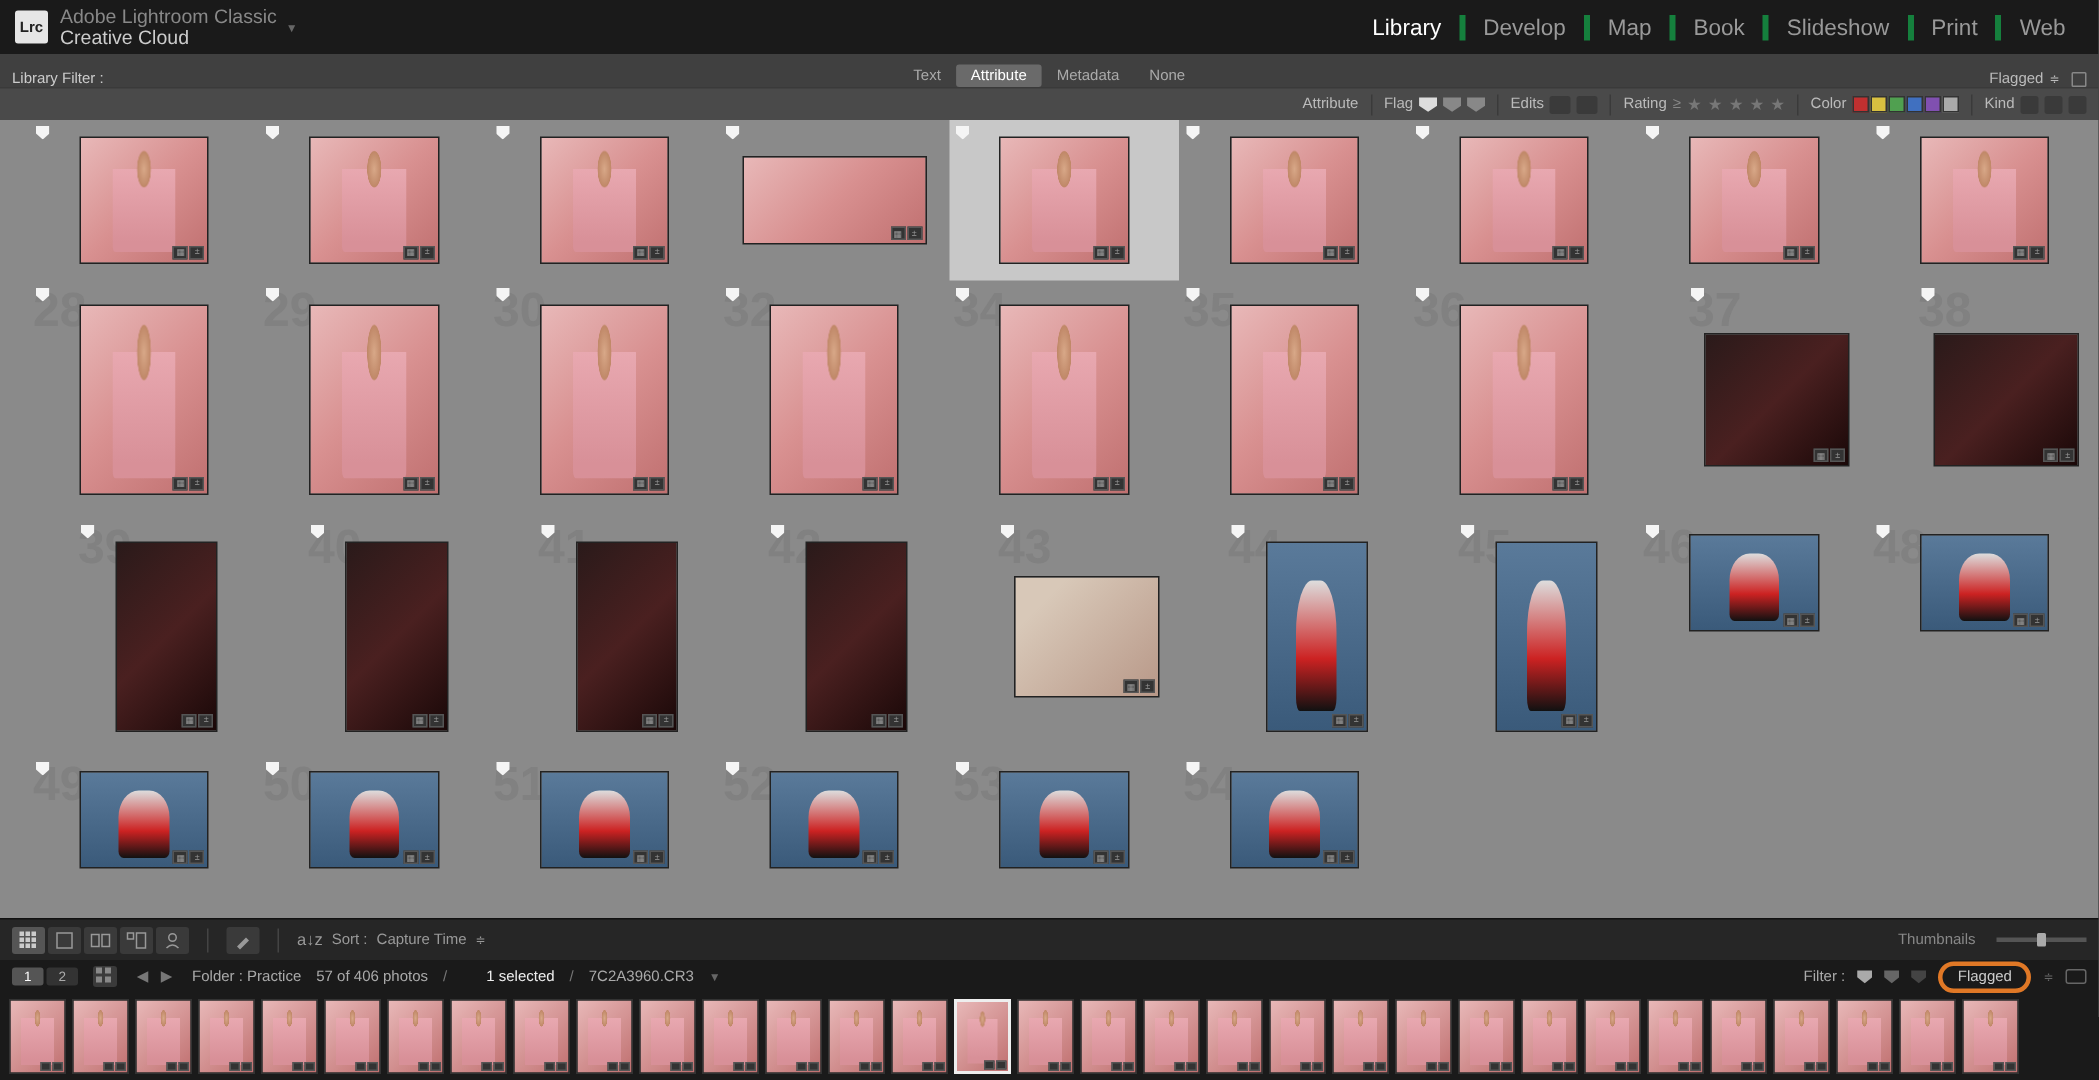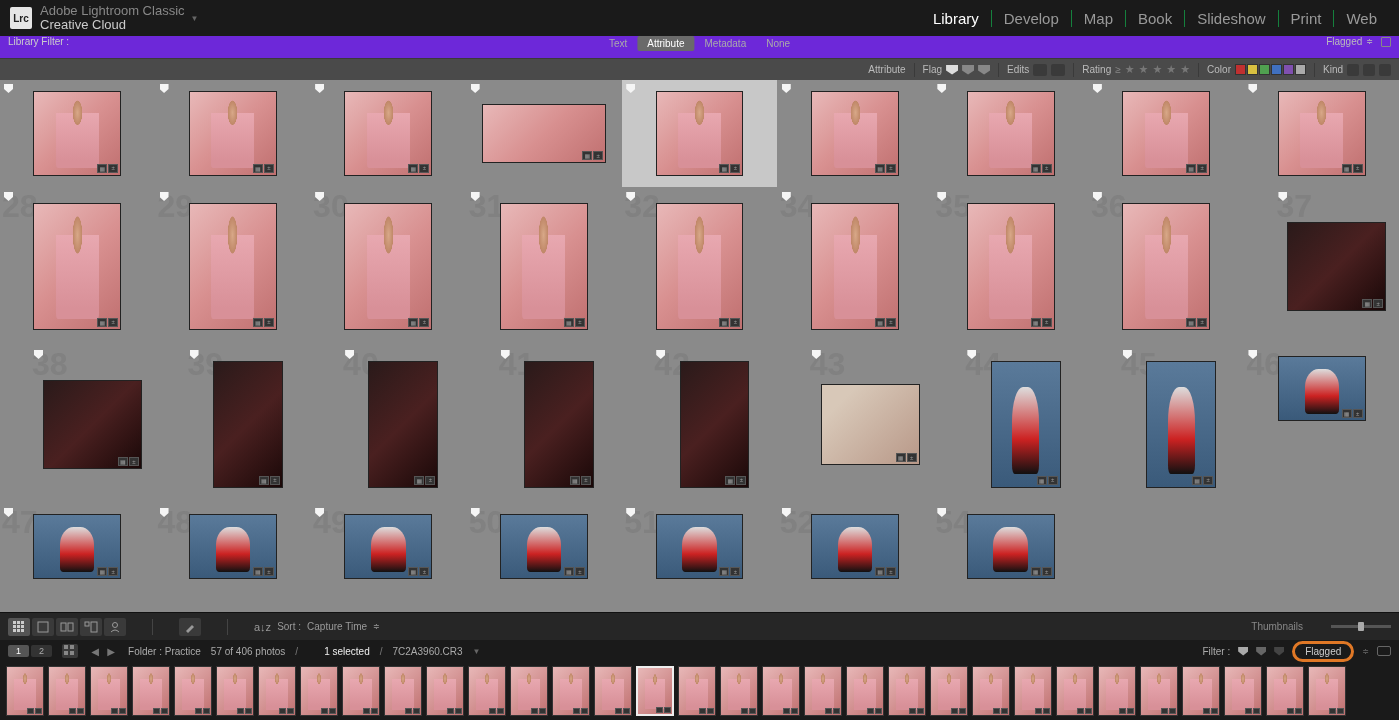--- a/index.html
+++ b/index.html
@@ -6,66 +6,66 @@
 body { background: #000; color: #ccc; width: 1399px; height: 720px; overflow: hidden; display: flex; flex-direction: column; }
 
 
 .header { background: #1a1a1a; display: flex; align-items: center; padding: 4px 10px; height: 36px; }
 .logo { width: 22px; height: 22px; background: #e6e6e6; color: #222; font-size: 10px; font-weight: bold; display: flex; align-items: center; justify-content: center; border-radius: 2px; margin-right: 8px; }
 .brand-text { display: flex; flex-direction: column; line-height: 1.1; }
 .brand-small { font-size: 13px; color: #888; }
 .brand-big { font-size: 13px; color: #ccc; }
 .brand-arrow { margin-left: 6px; color: #666; font-size: 8px; align-self:center; }
 .modules { margin-left: auto; display: flex; gap: 0; align-items: center; }
-.module { padding: 0 12px; font-size: 15px; color: #999; cursor: pointer; border-right: 1px solid #15803d; }
+.module { padding: 0 12px; font-size: 15px; color: #999; cursor: pointer; border-right: 4px solid #15803d; }
 .module:last-child { border-right: none; }
 .module.active { color: #fff; font-weight: 500; }
 
 
-.filter-bar { background: #6d28d9; height: 22px; display: flex; align-items: flex-start; padding: 0 8px; font-size: 10px; color: #ccc; }
+.filter-bar { background: #404040; height: 22px; display: flex; align-items: flex-end; padding: 0 8px; font-size: 10px; color: #ccc; }
 .filter-label { color: #ccc; }
 .filter-tabs { display: flex; margin-left: auto; gap: 0; margin-right: auto; position:absolute; left:50%; transform:translateX(-50%);}
 .filter-tab { padding: 2px 10px; color: #aaa; cursor: pointer; }
 .filter-tab.active { background: #6a6a6a; color: #fff; border-radius: 2px; }
 .filter-right { margin-left: auto; display: flex; align-items: center; gap: 4px; color: #bbb; font-size: 10px; }
 .filter-lock { width:10px; height:10px; border:1px solid #888; border-radius:1px; margin-left:4px;}
 
 
 .attr-bar { background: #4a4a4a; height: 22px; display: flex; align-items: center; justify-content: flex-end; padding: 0 8px; font-size: 10px; color: #ccc; gap: 8px; border-top:1px solid #3a3a3a;}
 .attr-sec { display: flex; align-items: center; gap: 4px; }
 .attr-label { color: #bbb; }
 .flag-icon { width: 12px; height: 10px; background: #ddd; clip-path: polygon(0 0, 100% 0, 100% 60%, 50% 100%, 0 60%); }
 .flag-icon.dim { background: #888; }
 .star { color: #777; font-size: 11px; }
 .color-sw { width: 11px; height: 11px; border: 1px solid #333; }
 .divider { width:1px; height:14px; background:#3a3a3a; }
 
 
 .grid-wrap { flex: 1; background: #8a8a8a; overflow: hidden; position: relative; }
-.grid { display: grid; grid-template-columns: repeat(9, 1fr); gap: 1px; }
+.grid { display: grid; grid-template-columns: repeat(9, 1fr); gap: 1px; padding-left: 20px; }
 .cell { background: #8a8a8a; height: 107px; position: relative; display: flex; align-items: center; justify-content: center; padding: 4px; }
 .cell.row2 { height: 157px; }
 .cell.row3 { height: 157px; margin-left: 30px; }
 .cell.row4 { height: 85px; }
 .cell.selected { background: #c8c8c8; }
 .cell-num { position: absolute; left: 2px; top: 0px; font-size: 32px; font-weight: bold; color: rgba(120,120,120,0.5); z-index:0; }
 .cell-flag { position: absolute; left: 4px; top: 4px; width: 9px; height: 9px; background: #f5f5f5; clip-path: polygon(0 0, 100% 0, 100% 55%, 50% 100%, 0 55%); z-index:2;}
 .thumb { background: linear-gradient(135deg, #e8b8b8 0%, #d89090 50%, #c07070 100%); width: 60%; height: 85%; position: relative; border: 1px solid #222; z-index:1;}
 .thumb.dark { background: linear-gradient(135deg, #2a1a1a 0%, #4a2020 50%, #1a0808 100%); }
 .thumb.blue { background: linear-gradient(180deg, #5a7a9a 0%, #3a5a7a 100%); }
 .thumb.blue::after { content:""; position:absolute; left:30%; top:20%; width:40%; height:70%; background:linear-gradient(180deg, #ddd 0%, #c22 60%, #111 100%); border-radius:40% 40% 10% 10%;}
 .thumb.wide { width: 85%; height: 60%; }
 .thumb.wide2 { width: 85%; height: 55%; background: linear-gradient(135deg, #d8c8b8 20%, #b89888 100%);}
 .thumb::before { content:""; position:absolute; left:25%; top:8%; width:50%; height:84%; background: radial-gradient(ellipse at 50% 20%, #d8a888 0%, #c08868 15%, transparent 16%), linear-gradient(180deg, transparent 20%, #e8a8b0 20%, #d89098 90%); border-radius: 20% 20% 5% 5%;}
 .thumb.dark::before, .thumb.wide::before, .thumb.blue::before, .thumb.wide2::before { display:none; }
 .thumb-badges { position:absolute; right:2px; bottom:2px; display:flex; gap:1px; }
 .badge { width:10px; height:9px; background:#333; border:1px solid #555; font-size:6px; color:#999; display:flex; align-items:center; justify-content:center;}
 
 
-.toolbar { background: #262626; height: 28px; display: flex; align-items: center; padding: 0 8px; gap: 22px; font-size: 10px; color: #999; border-top:1px solid #111;justify-content:center;}
+.toolbar { background: #262626; height: 28px; display: flex; align-items: center; padding: 0 8px; gap: 8px; font-size: 10px; color: #999; border-top:1px solid #111;justify-content:center;}
 .tb-icongroup { display:flex; gap:2px; align-items:center;}
 .tb-icon { width: 22px; height: 18px; background: #3a3a3a; border-radius:2px; display:flex; align-items:center; justify-content:center; cursor:pointer;}
 .tb-icon svg { width:14px; height:14px; }
 .tb-icon.active { background:#555; }
 .tb-sep { width:1px; height:16px; background:#444; margin:0 4px;}
 .sort-group { display:flex; align-items:center; gap:6px; }
 .thumbnails-label { margin-left:auto; color:#888; }
 .slider-track { width:60px; height:3px; background:#555; position:relative; margin-left:6px;}
 .slider-thumb { position:absolute; left:45%; top:-3px; width:6px; height:9px; background:#aaa; border-radius:1px;}
 
@@ -279,30 +279,20 @@
         <span class="cell-num">30</span>
         <span class="cell-flag"></span>
         <div class="thumb">
           <div class="thumb-badges">
             <span class="badge">▦</span>
             <span class="badge">±</span>
           </div>
         </div>
       </div>
       <div class="cell row2">
-        <span class="cell-num">31</span>
-        <span class="cell-flag"></span>
-        <div class="thumb">
-          <div class="thumb-badges">
-            <span class="badge">▦</span>
-            <span class="badge">±</span>
-          </div>
-        </div>
-      </div>
-      <div class="cell row2">
         <span class="cell-num">32</span>
         <span class="cell-flag"></span>
         <div class="thumb">
           <div class="thumb-badges">
             <span class="badge">▦</span>
             <span class="badge">±</span>
           </div>
         </div>
       </div>
       <div class="cell row2">
@@ -429,30 +419,20 @@
         <span class="cell-num">46</span>
         <span class="cell-flag"></span>
         <div class="thumb blue">
           <div class="thumb-badges">
             <span class="badge">▦</span>
             <span class="badge">±</span>
           </div>
         </div>
       </div>
       <div class="cell row4">
-        <span class="cell-num">47</span>
-        <span class="cell-flag"></span>
-        <div class="thumb blue">
-          <div class="thumb-badges">
-            <span class="badge">▦</span>
-            <span class="badge">±</span>
-          </div>
-        </div>
-      </div>
-      <div class="cell row4">
         <span class="cell-num">48</span>
         <span class="cell-flag"></span>
         <div class="thumb blue">
           <div class="thumb-badges">
             <span class="badge">▦</span>
             <span class="badge">±</span>
           </div>
         </div>
       </div>
       <div class="cell row4">
@@ -480,20 +460,30 @@
         <span class="cell-flag"></span>
         <div class="thumb blue">
           <div class="thumb-badges">
             <span class="badge">▦</span>
             <span class="badge">±</span>
           </div>
         </div>
       </div>
       <div class="cell row4">
         <span class="cell-num">52</span>
+        <span class="cell-flag"></span>
+        <div class="thumb blue">
+          <div class="thumb-badges">
+            <span class="badge">▦</span>
+            <span class="badge">±</span>
+          </div>
+        </div>
+      </div>
+      <div class="cell row4">
+        <span class="cell-num">53</span>
         <span class="cell-flag"></span>
         <div class="thumb blue">
           <div class="thumb-badges">
             <span class="badge">▦</span>
             <span class="badge">±</span>
           </div>
         </div>
       </div>
       <div class="cell row4">
         <span class="cell-num">54</span>

